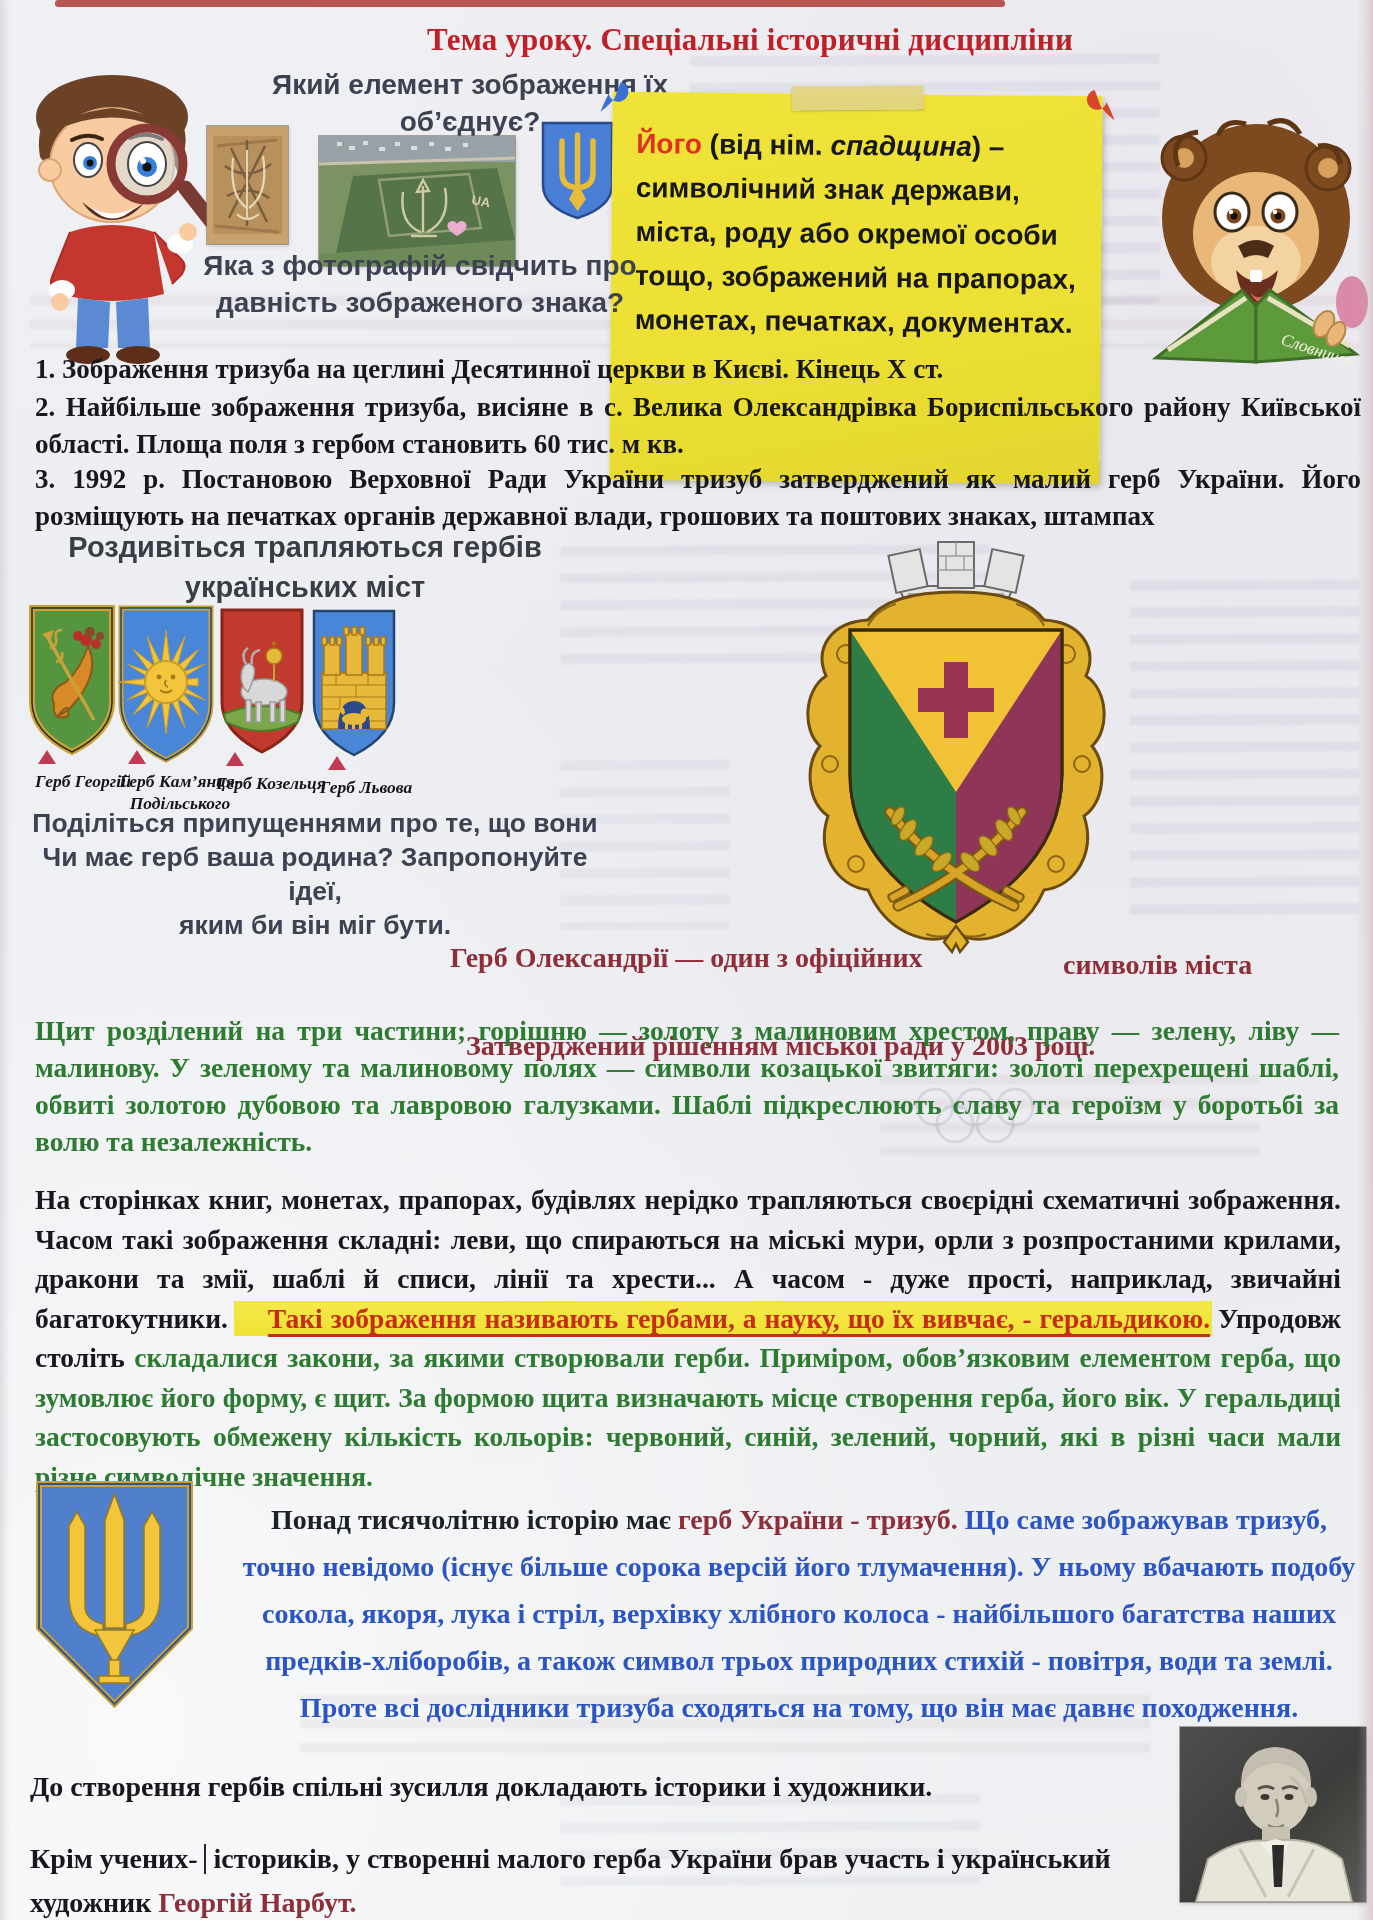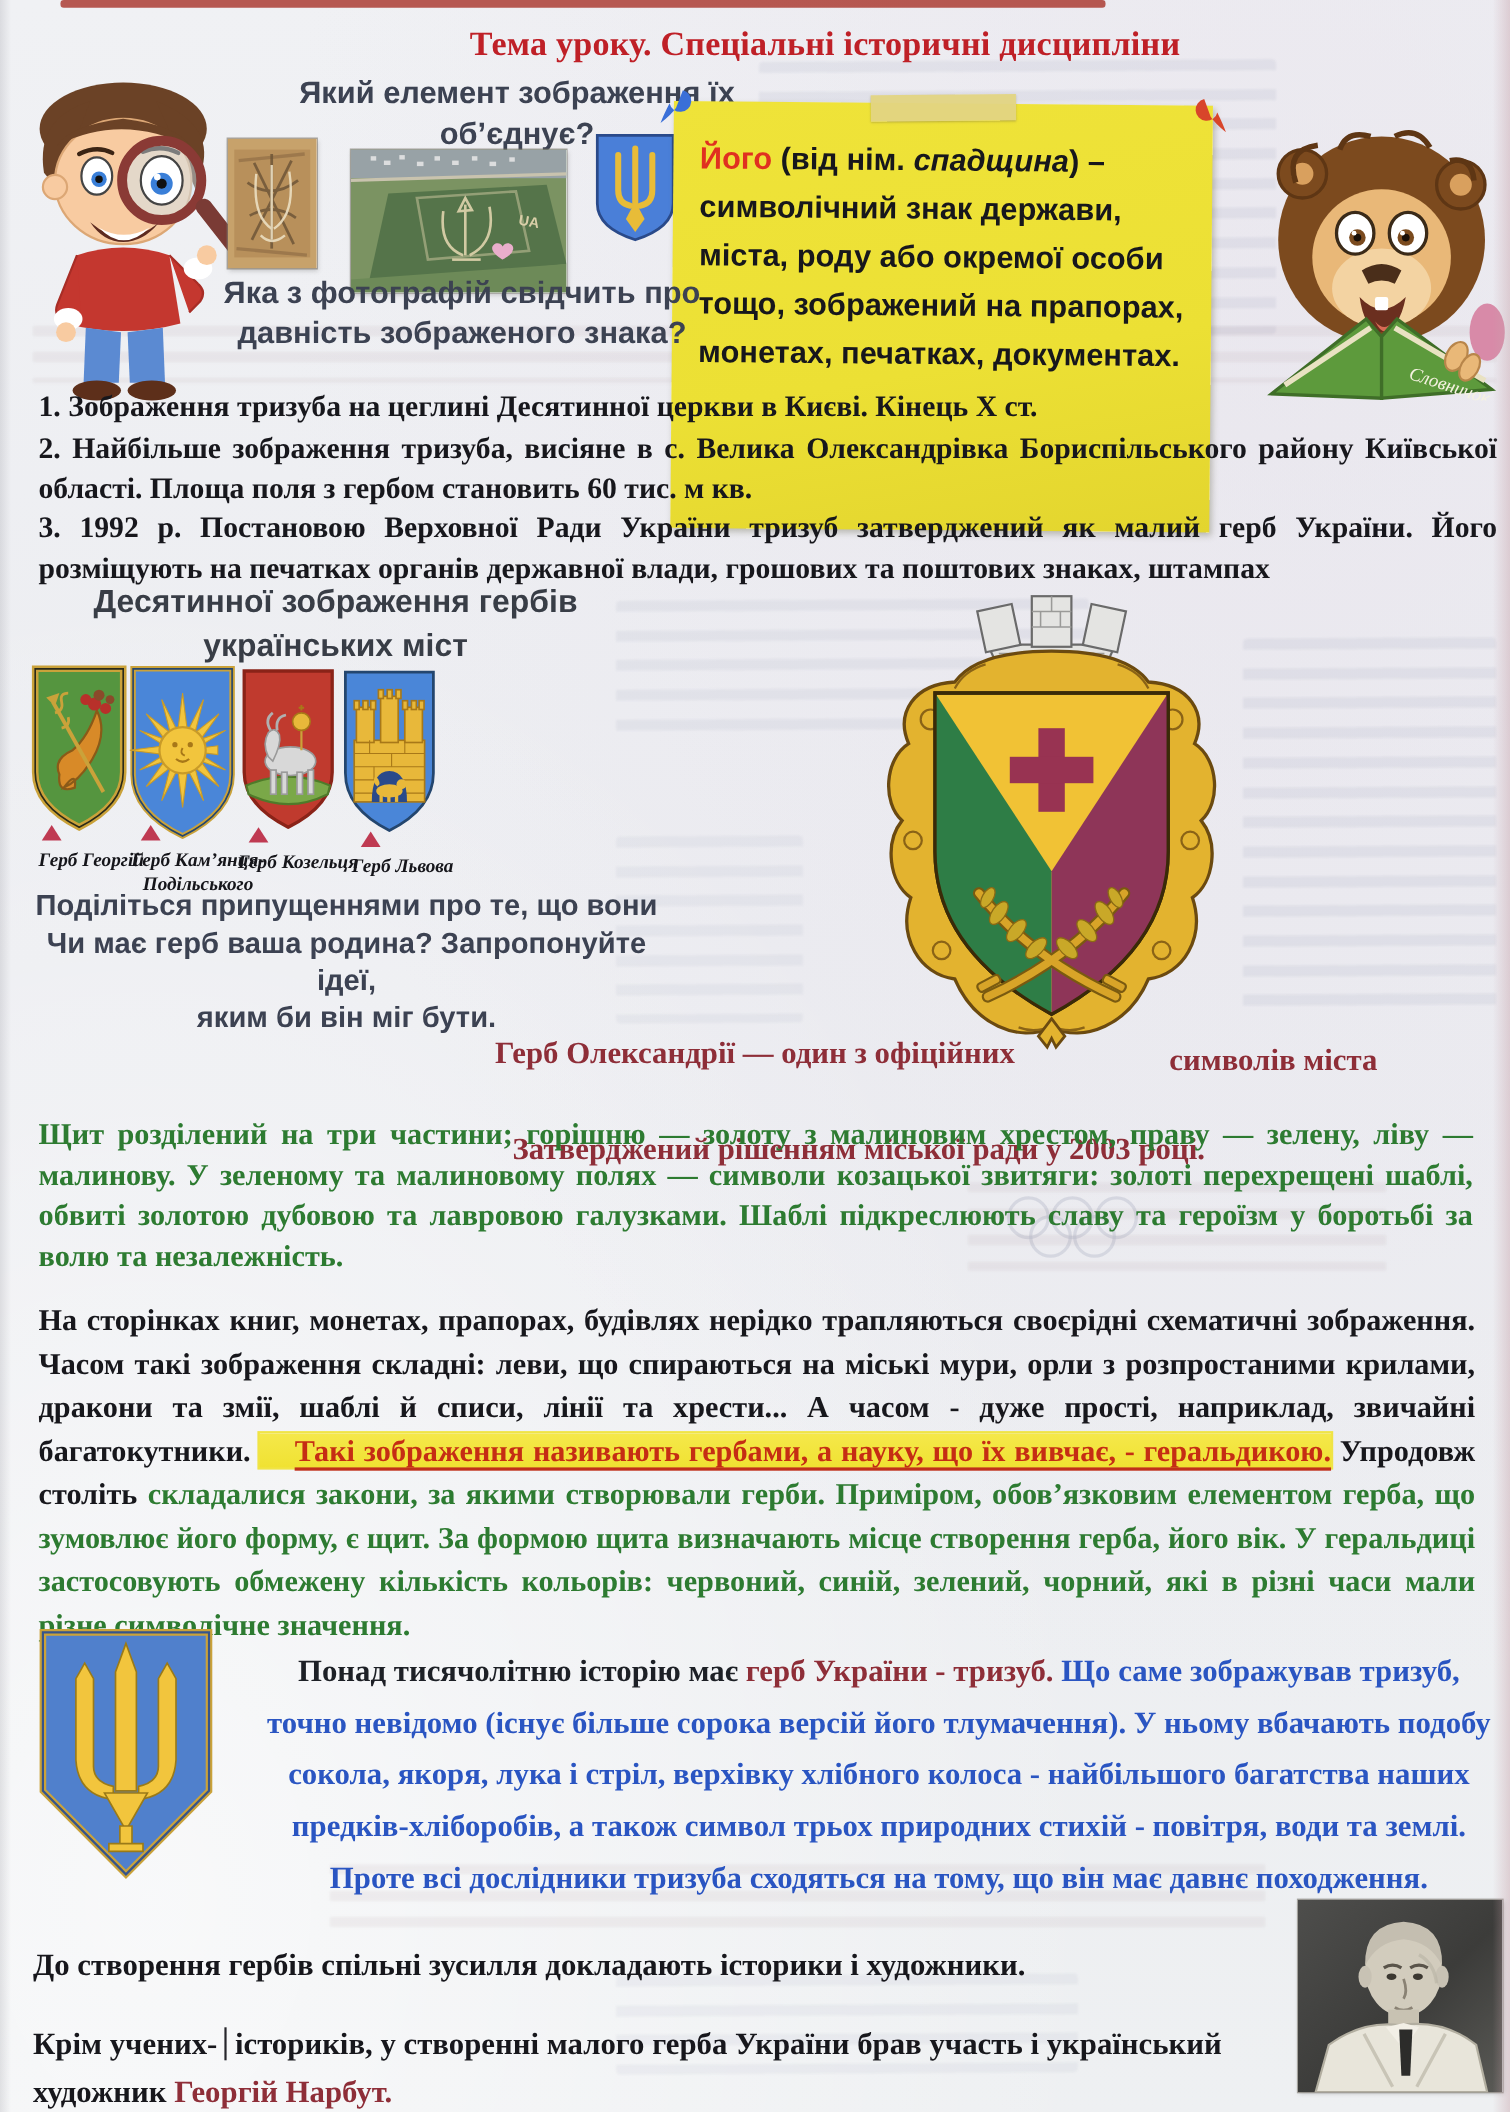--- a/index.html
+++ b/index.html
@@ -229,21 +229,21 @@
   <div class="abs sansq" style="left:190px;top:247px;width:460px;">
     <span style="display:block;">Яка з фотографій свідчить про</span>
     <span style="display:block;">давність зображеного знака?</span>
   </div>
 
   <div class="abs serifbody" style="left:35px;top:351px;width:1320px;text-align:left;">1. Зображення тризуба на цеглині Десятинної церкви в Києві. Кінець X ст.</div>
   <div class="abs serifbody" style="left:35px;top:389px;width:1326px;">2. Найбільше зображення тризуба, висіяне в с. Велика Олександрівка Бориспільського району Київської області. Площа поля з гербом становить 60 тис. м кв.</div>
   <div class="abs serifbody" style="left:35px;top:461px;width:1326px;">3. 1992 р. Постановою Верховної Ради України тризуб затверджений як малий герб України. Його розміщують на печатках органів державної влади, грошових та поштових знаках, штампах</div>
 
   <div class="abs galleryhead" style="left:45px;top:527px;width:520px;">
-    <span style="display:block;">Десятинної зображення гербів</span>
+    <span style="display:block;">Роздивіться трапляються гербів</span>
     <span style="display:block;">українських міст</span>
   </div>
 
   <svg class="abs" style="left:28px;top:604px;" width="88" height="152" viewBox="0 0 88 152">
     <path d="M4,4 H84 V98 Q84 128 44,148 Q4 128 4,98 Z" fill="#55953f" stroke="#caa23a" stroke-width="6"></path>
     <path d="M4,4 H84 V98 Q84 128 44,148 Q4 128 4,98 Z" fill="none" stroke="#2a2a1a" stroke-width="1.5"></path>
     <path d="M60,42 Q70,62 56,86 Q44,106 30,112 Q42,96 40,112 Q24,118 26,100 Q20,86 38,78 Q52,66 60,42 Z" fill="#d88a28" stroke="#8a5a18" stroke-width="2"></path>
     <g fill="#b8302a">
         <circle cx="58" cy="36" r="6"></circle>
         <circle cx="68" cy="40" r="5"></circle>

